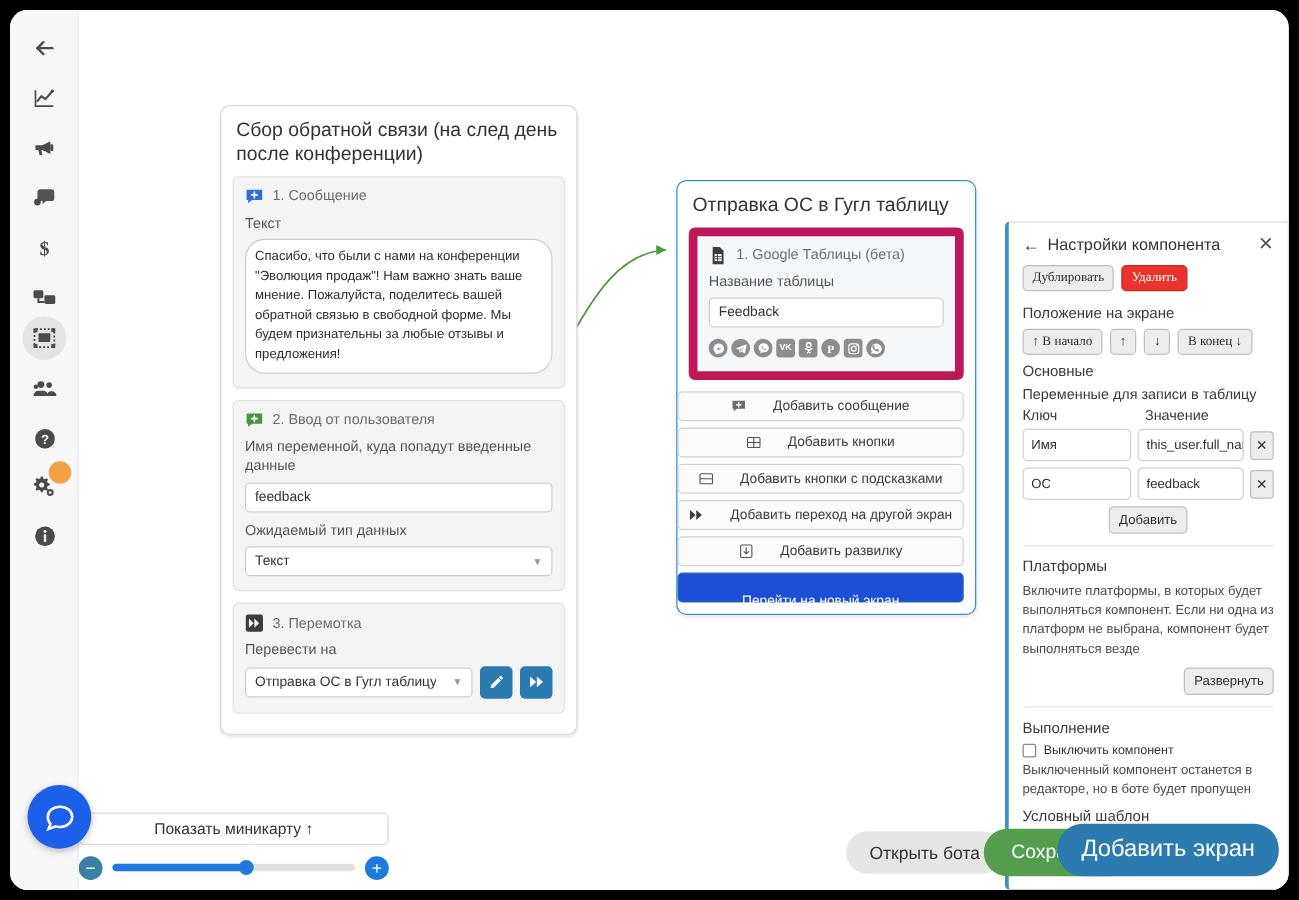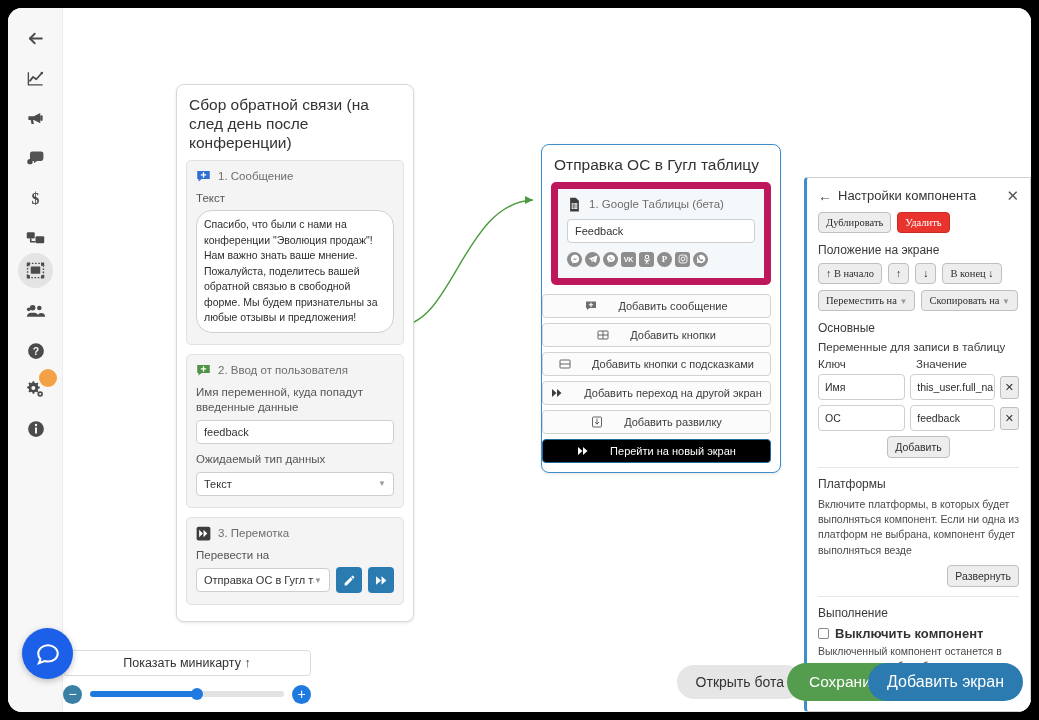--- a/index.html
+++ b/index.html
@@ -97,39 +97,39 @@
     display: flex; align-items: center;
   }
   .selectbox {
     background: #fff; border: 1px solid #cfcfcf; border-radius: 4px;
     font-size: 11px; color: #333; padding: 5px 7px; height: 24px;
     display: flex; align-items: center; justify-content: space-between;
   }
   .caret { color: #9a9a9a; font-size: 8px; }
 
   
-  #card-left { left: 113px; top: 76px; width: 238px; }
+  #card-left { left: 113px; top: 76px; width: 286px; }
 
   
   #card-mid { left: 478px; top: 136px; width: 240px; border:1px solid #3d8ecb; }
   .social-row { display: flex; gap: 3px; margin-top: 9px; }
   .soc {
     width: 15px; height: 15px; border-radius: 50%;
     background: #8d8d8d; color: #fff;
     display: flex; align-items: center; justify-content: center;
     font-size: 8px; font-weight: bold;
   }
   .soc.sq { border-radius: 3px; }
   .addbtn {
     margin: 0 9px 5px 0;
     background: #fbfbfb; border: 1px solid #d2d2d2; border-radius: 4px;
     height: 24px; display: flex; align-items: center; justify-content: center;
     gap: 21px; font-size: 11px; color: #3c3c3c; cursor: pointer;
   }
-  .addbtn.primary-real { background:#000000; border-color:#226a9a; color:#fff; }
+  .addbtn.primary-real { background:#1d4ed8; border-color:#226a9a; color:#fff;flex-direction:column; }
 
   
   #panel {
     position: absolute; right: 0; top: 169px;
     width: 227px; height: 535px;
     background: #fff;
     border: 1px solid #cfcfcf;
     border-left: 3px solid #3d8ecb;
     border-radius: 4px 0 0 4px;
     padding: 10px 11px 0 11px;
@@ -158,21 +158,21 @@
     display: flex; align-items: center; overflow: hidden; white-space: nowrap;
   }
   .kv-in.k { width: 95px; }
   .kv-in.v { width: 92px; }
   .xbtn {
     width: 21px; height: 23px; background: #ededed; border: 1px solid #bfbfbf;
     border-radius: 3px; display: flex; align-items: center; justify-content: center;
     font-size: 11px; color: #333; cursor: pointer;
   }
   .p-text { font-size: 10.5px; color: #4a4a4a; line-height: 1.45; margin: 3px 0 7px 0; }
-  .chkline { display: flex; align-items: center; gap: 6px; font-size: 13px; color: #333; margin-bottom: 2px; font-weight: bold; }
+  .chkline { display: flex; align-items: center; gap: 6px; font-size: 10px; color: #333; margin-bottom: 2px; }
   .chk { width: 11px; height: 11px; border: 1px solid #888; border-radius: 2px; background:#fff; }
   .sep { height: 1px; background: #e6e6e6; margin: 9px 0; }
 
   
   #minimap-bar {
     position: absolute; left: 55px; bottom: 36px;
     width: 248px; height: 26px;
     background: #fff; border: 1px solid #dcdcdc; border-radius: 4px;
     display: flex; align-items: center; justify-content: center;
     font-size: 12.5px; color: #333; z-index: 25; cursor: pointer;
@@ -204,21 +204,21 @@
     padding: 9px 19px; font-size: 14px; z-index: 50; cursor: pointer;
   }
   #save-btn {
     position: absolute; right: 123px; bottom: 11px;
     background: #549d4f; color: #fff; border-radius: 20px;
     padding: 10px 22px; font-size: 15.5px; z-index: 51; cursor: pointer;
   }
   #addscreen-btn {
     position: absolute; right: 8px; bottom: 11px;
     background: #2b7ab0; color: #fff; border-radius: 20px;
-    padding: 10px 19px; font-size: 16px; z-index: 52; cursor: pointer;
+    padding: 10px 19px; font-size: 19px; z-index: 52; cursor: pointer;
   }
   .ico-btn {
     width: 26px; height: 26px; background: #2b7ab0; border-radius: 4px;
     display: flex; align-items: center; justify-content: center; cursor: pointer;
   }
 </style>
 </head>
 <body>
 
 <div id="app">
@@ -396,20 +396,21 @@
 
       <div class="block sel">
         <div class="blk-head">
           <svg class="blk-ico" viewBox="0 0 24 24">
             <path d="M5 1h9l5 5v17H5z" fill="#3d3d3d"></path>
             <rect x="7.5" y="10" width="9" height="9" fill="#fff"></rect>
             <path d="M7.5 13h9M7.5 16h9M11 10v9" stroke="#3d3d3d" stroke-width="1.1"></path>
           </svg>
           <span>1. Google Таблицы (бета)</span>
         </div>
+        <div class="fieldlabel">Название таблицы</div>
         <div class="inputbox">Feedback</div>
         <div class="social-row">
           <div class="soc">
             <svg width="10" height="10" viewBox="0 0 24 24" fill="#fff">
                 <path d="M12 2C6.2 2 2 6.3 2 11.7c0 3 1.4 5.7 3.7 7.4V23l3.4-1.9c.9.25 1.9.4 2.9.4 5.8 0 10-4.3 10-9.8S17.8 2 12 2zm1 13l-2.6-2.7L5.5 15l5.4-5.7 2.6 2.7 4.8-2.7L13 15z"></path>
               </svg>
           </div>
           <div class="soc">
             <svg width="10" height="10" viewBox="0 0 24 24" fill="#fff">
                 <path d="M21.6 3.5L2.6 10.8c-1 .4-1 1 .2 1.4l4.6 1.4 1.8 5.4c.2.6.4.8 1 .2l2.5-2.4 4.8 3.6c.9.5 1.5.2 1.7-.8l3-14.2c.3-1.2-.4-1.7-1.6-1.2zM8.9 14.2l9.4-5.9-7.8 7 .1 3z"></path>
@@ -513,24 +514,20 @@
       <div class="gbtn danger">Удалить</div>
     </div>
 
     <div class="sec-title">Положение на экране</div>
     <div class="btn-row" style="margin-bottom:6px">
       <div class="gbtn">↑ В начало</div>
       <div class="gbtn">↑</div>
       <div class="gbtn">↓</div>
       <div class="gbtn">В конец ↓</div>
     </div>
-    <div class="btn-row">
-      <div class="gbtn"><span>Переместить на</span> <span class="caret">▼</span></div>
-      <div class="gbtn"><span>Скопировать на</span> <span class="caret">▼</span></div>
-    </div>
 
     <div class="sec-title">Основные</div>
     <div class="sec-sub">Переменные для записи в таблицу</div>
     <div class="kv-head">
       <span>Ключ</span>
       <span>Значение</span>
     </div>
 
     <div class="kv-row">
       <div class="kv-in k">Имя</div>

